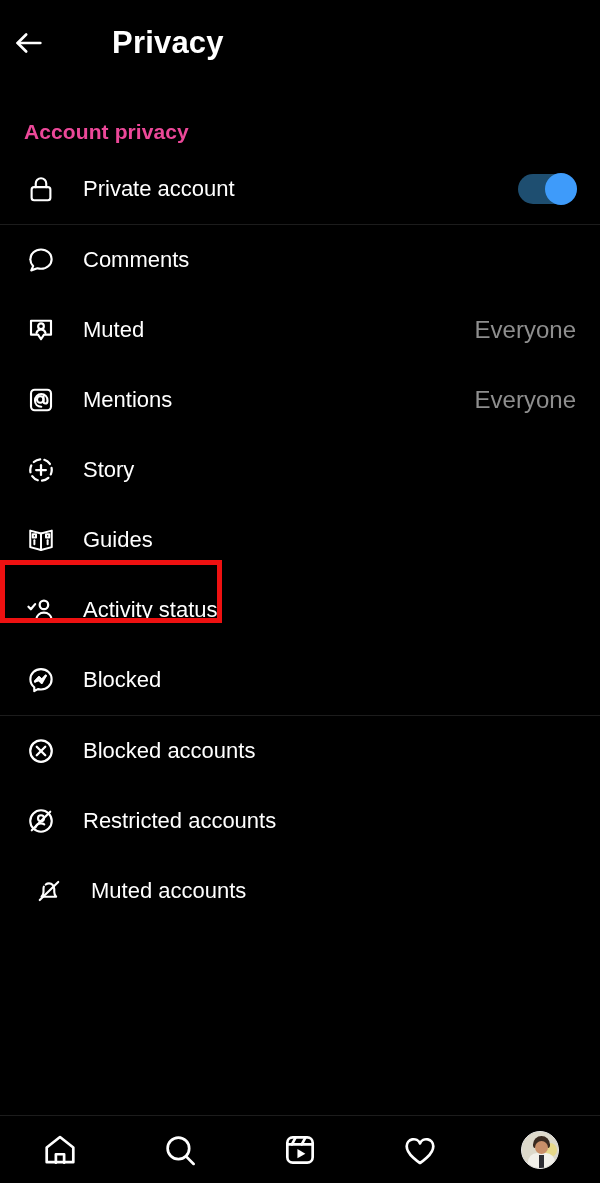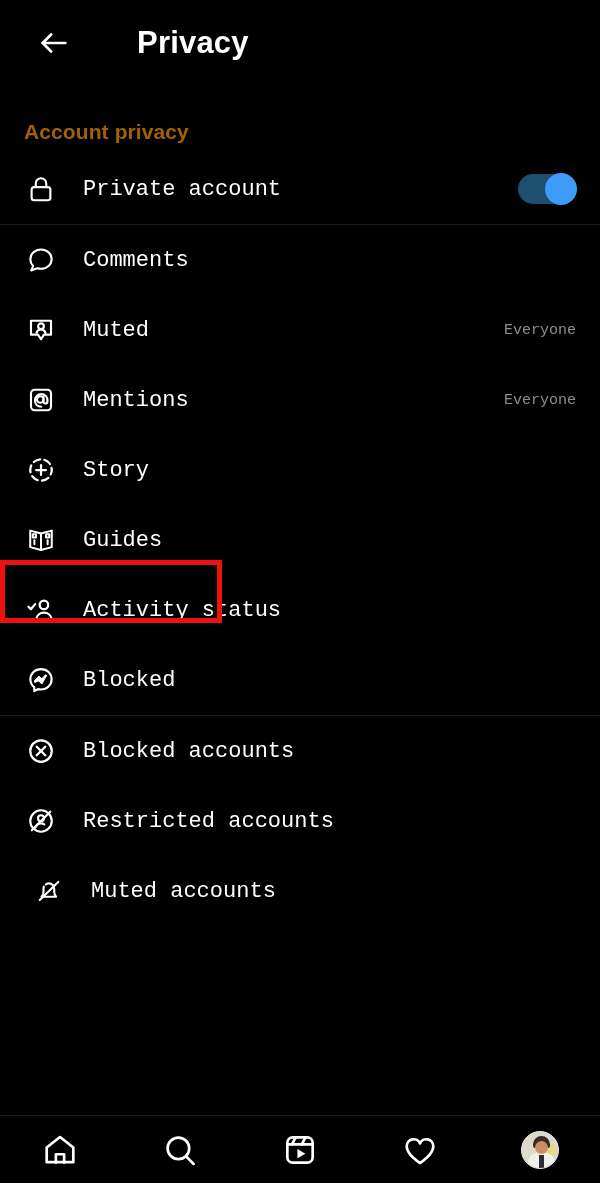--- a/index.html
+++ b/index.html
@@ -5,39 +5,39 @@
   * { margin:0; padding:0; box-sizing:border-box; }
   html, body {
     width:600px; height:1183px;
     background:#000; overflow:hidden;
     font-family:"Liberation Sans", sans-serif;
     -webkit-font-smoothing:antialiased;
   }
   .screen { position:relative; width:600px; height:1183px; background:#000; }
 
   
-  .header { height:86px; display:flex; align-items:center; padding:0 37px; }
+  .header { height:86px; display:flex; align-items:center; padding:0 12px; }
   .back-btn { width:44px; height:44px; display:flex; align-items:center;
               justify-content:flex-start; cursor:pointer; }
   .page-title { font-size:31px; font-weight:bold; color:#fff;
                 margin-left:56px; letter-spacing:.2px; }
 
   
   .section { padding:0; }
-  .section-title { font-size:21px; font-weight:bold; color:#a16207;
+  .section-title { font-size:21px; font-weight:bold; color:#ec4899;
                    padding:34px 24px 10px 24px; letter-spacing:.1px; }
   .divider { height:1px; background:#1c1c1c; width:100%; }
 
   .row { display:flex; align-items:center; height:70px;
-         padding:0 24px; position:relative; cursor:pointer;font-family:Liberation Mono, monospace; }
+         padding:0 24px; position:relative; cursor:pointer; }
   .row-icon { width:34px; height:34px; flex:0 0 34px;
               display:flex; align-items:center; justify-content:center; }
   .row-label { font-size:22px; color:#fff; margin-left:25px; flex:1;
                white-space:nowrap; }
-  .row-value { font-size:15px; color:#8e8e8e; margin-left:auto;
+  .row-value { font-size:24px; color:#8e8e8e; margin-left:auto;
                padding-left:12px; }
 
   
   .toggle { width:58px; height:30px; border-radius:15px; background:#1e4e70;
             position:relative; margin-left:auto; cursor:pointer; flex:0 0 58px; }
   .toggle .knob { position:absolute; top:-1px; right:-1px;
                   width:32px; height:32px; border-radius:50%;
                   background:#3e9bfa; }
 
   

